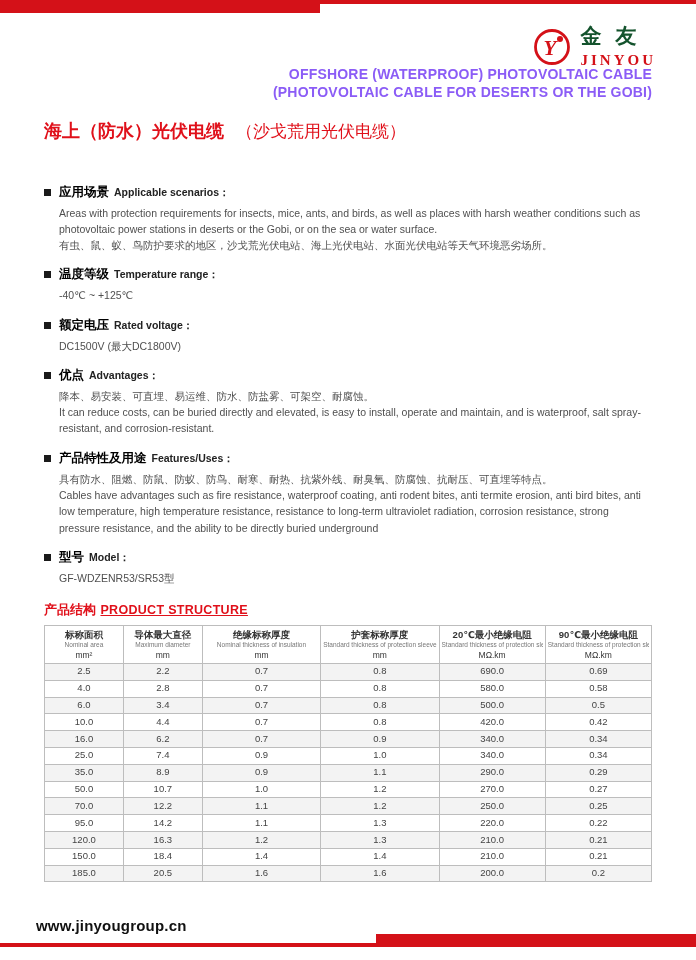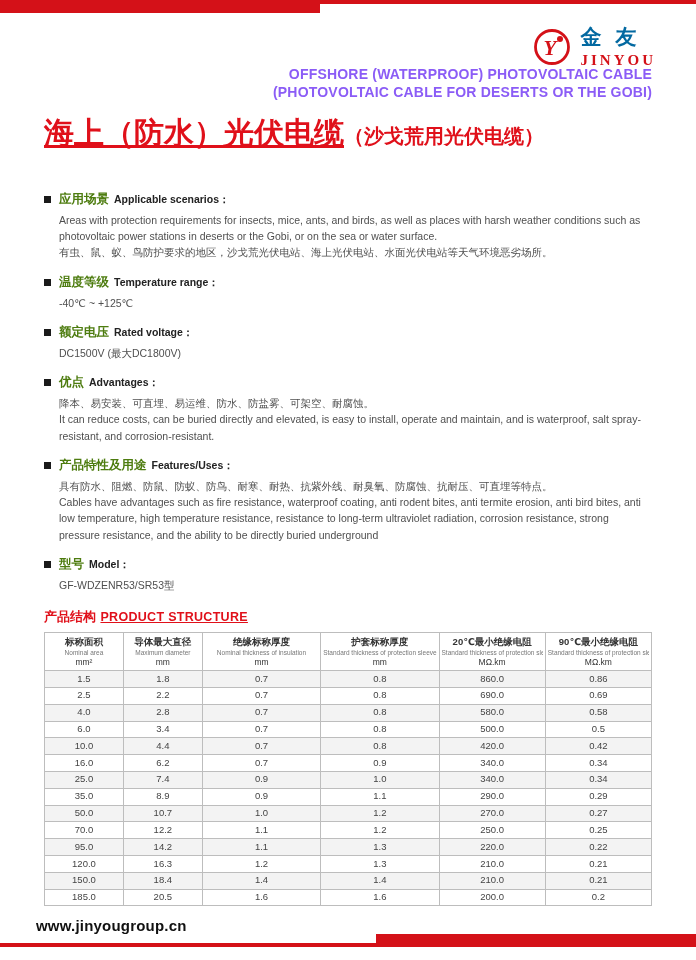--- a/index.html
+++ b/index.html
@@ -11,38 +11,38 @@
   
   .bar-top-thick { position:absolute; top:0; left:0; width:320px; height:13px; background:#d41118; }
   .bar-top-thin  { position:absolute; top:0; left:320px; width:376px; height:4px; background:#d41118; }
   .bar-bottom-thin  { position:absolute; bottom:13px; left:0; width:376px; height:4px; background:#d41118; }
   .bar-bottom-thick { position:absolute; bottom:13px; right:0; width:320px; height:13px; background:#d41118; }
 
   
   .logo { position:absolute; top:26px; right:40px; display:flex; align-items:center; gap:8px; }
   .logo svg { width:40px; height:40px; display:block; }
   .logo-text { display:flex; flex-direction:column; align-items:flex-start; }
-  .logo-cn { font-family:Liberation Serif, serif; font-size:21px; font-weight:bold;
-             color:#0369a1; letter-spacing:14px; line-height:1.1; white-space:nowrap; }
+  .logo-cn { font-family:Liberation Mono, monospace; font-size:21px; font-weight:bold;
+             color:#14532d; letter-spacing:14px; line-height:1.1; white-space:nowrap; }
   .logo-en { font-size:15px; font-weight:bold; color:#d41118; letter-spacing:3px; line-height:1.1; margin-top:3px;font-family:Liberation Serif, serif; }
 
   .content { padding:0 44px; }
 
   .title-en { margin:66px 0 0 0; font-size:14px; font-weight:600; color:#8b5cf6;
               line-height:1.28; letter-spacing:0.2px;text-align:right; }
   .title-cn { margin:13px 0 0 0; color:#e0101a; line-height:1.2; }
-  .title-cn-main { font-size:30px; font-weight:bold;text-decoration:underline; }
-  .title-cn-sub  { font-size:20px; font-weight:bold; }
+  .title-cn-main { font-size:18px; font-weight:bold; }
+  .title-cn-sub  { font-size:17px; font-weight:normal;margin-left:12px; }
 
   .sections { margin-top:40px; }
   .section { margin-bottom:13px; }
   .sec-head { margin-bottom:4px; display:flex; align-items:baseline; }
   .bullet { width:7px; height:7px; background:#1a1a1a; display:inline-block;
             margin-right:8px; flex:0 0 auto; align-self:center; }
-  .sec-cn { font-size:12.5px; font-weight:bold; color:#4d7c0f; margin-right:5px; white-space:nowrap; }
+  .sec-cn { font-size:12.5px; font-weight:bold; color:#000000; margin-right:5px; white-space:nowrap; }
   .sec-en { font-size:10.5px; font-weight:bold; color:#222; }
   .sec-body { padding-left:15px; }
   .sec-body p { margin:0; font-size:10.5px; line-height:1.55; color:#4f4f4f; }
 
   .product-structure { margin:14px 0 6px 0; }
   .ps-cn { font-size:13px; font-weight:bold; color:#e0101a; }
   .ps-en { font-size:12.5px; font-weight:bold; color:#e0101a; letter-spacing:0.3px;text-decoration:underline; }
 
   table.product { width:100%; border-collapse:collapse; table-layout:fixed; }
   table.product th, table.product td { border:1px solid #bdbdbd; }
@@ -207,28 +207,20 @@
           </th>
           <th>
             <div class="th-cn">90℃最小绝缘电阻</div>
             <div class="th-en">Standard thickness of  protection sleeve</div>
             <div class="th-unit">MΩ.km</div>
           </th>
         </tr>
       </thead>
       <tbody>
           <tr>
-            <td>1.5</td>
-            <td>1.8</td>
-            <td>0.7</td>
-            <td>0.8</td>
-            <td>860.0</td>
-            <td>0.86</td>
-          </tr>
-          <tr>
             <td>2.5</td>
             <td>2.2</td>
             <td>0.7</td>
             <td>0.8</td>
             <td>690.0</td>
             <td>0.69</td>
           </tr>
           <tr>
             <td>4.0</td>
             <td>2.8</td>

